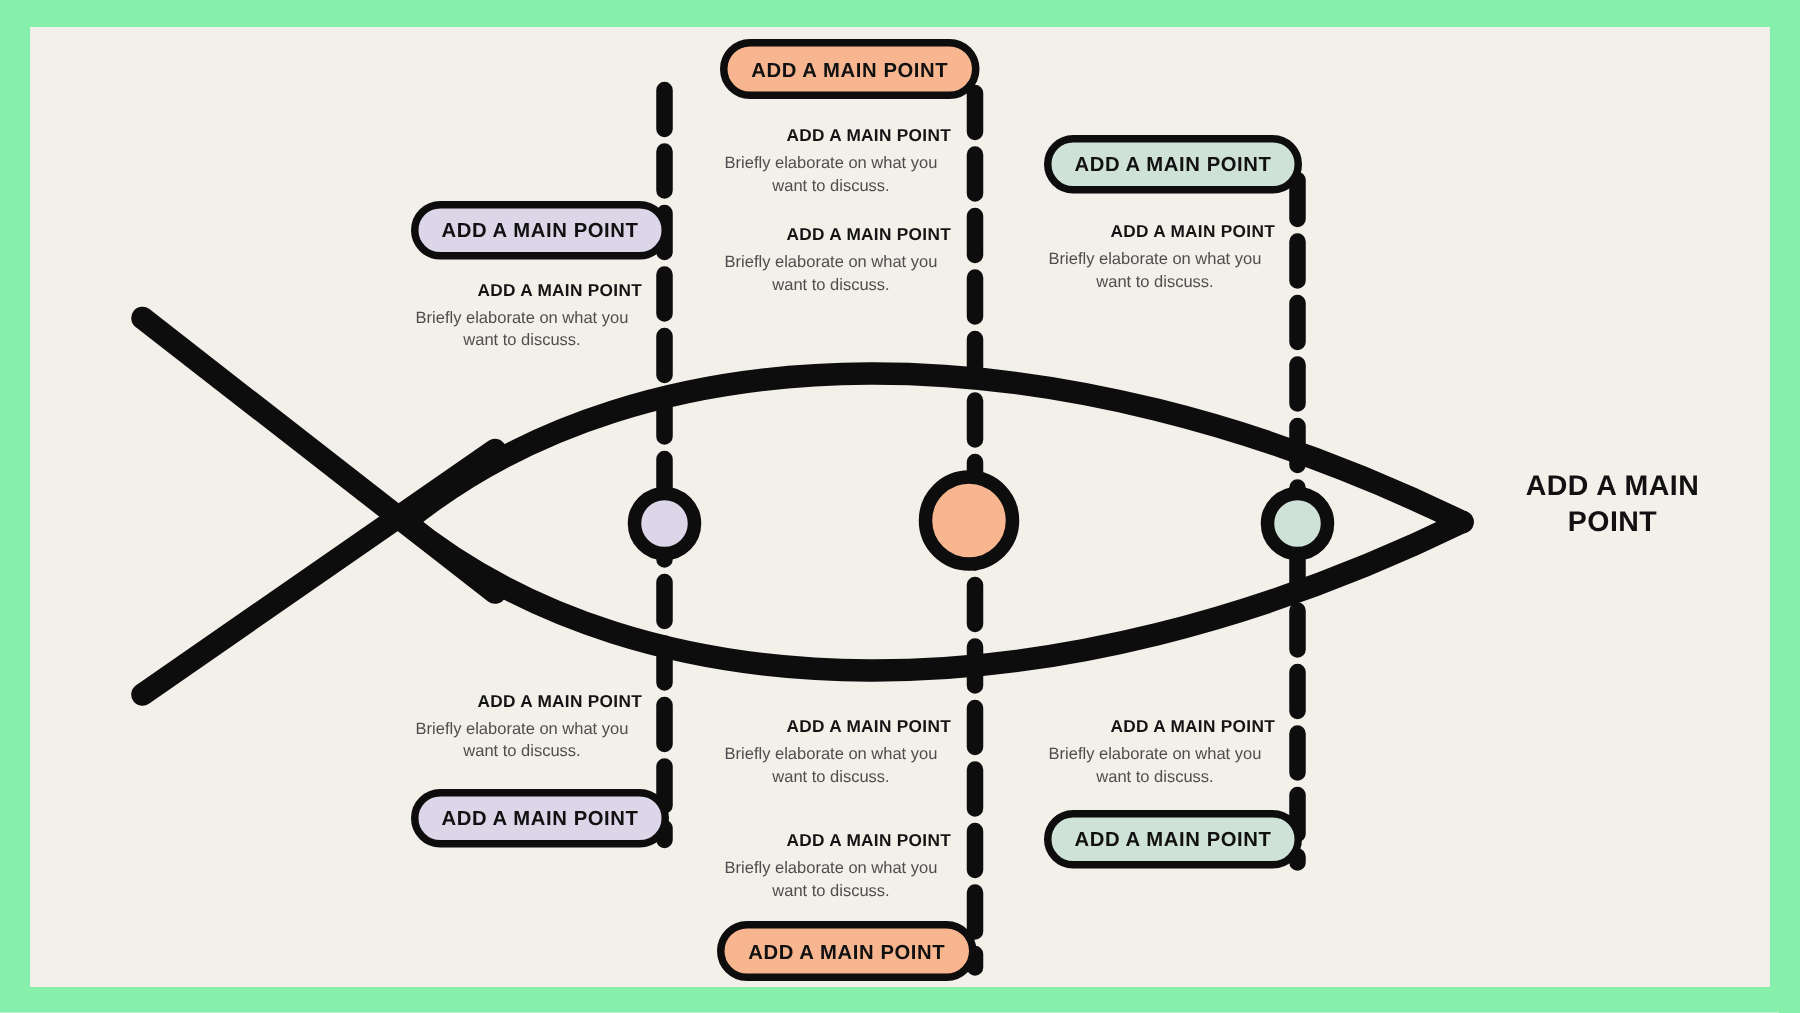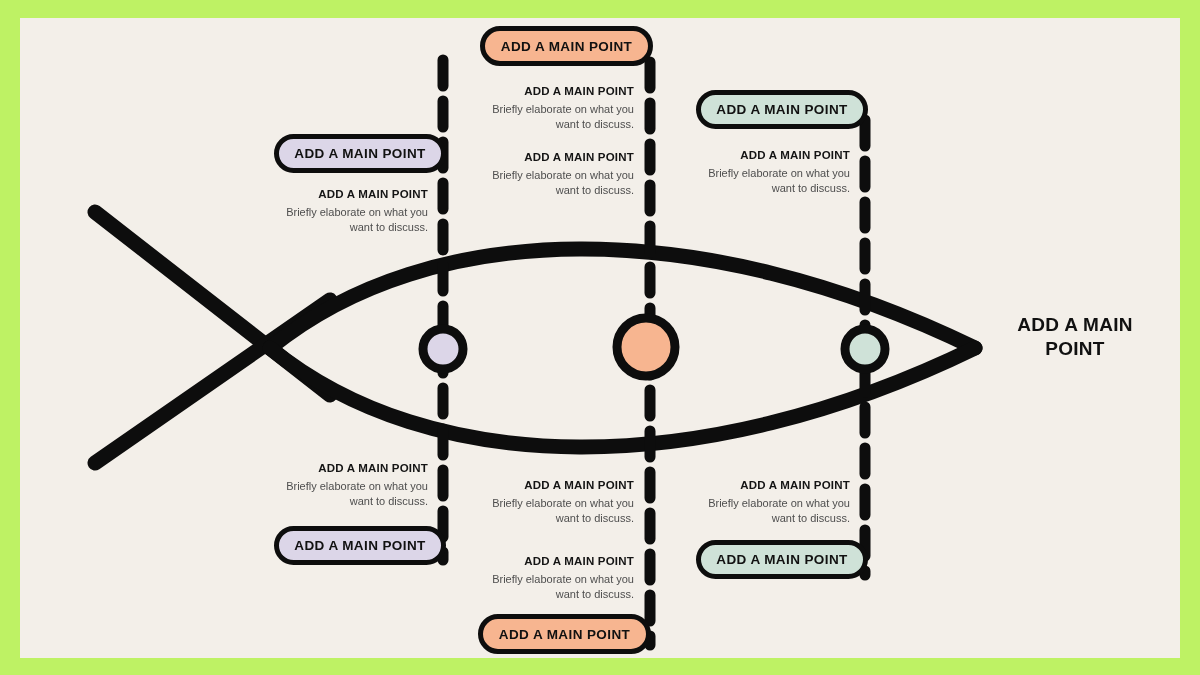--- a/index.html
+++ b/index.html
@@ -11,21 +11,21 @@
   body {
     width: 1200px;
     height: 675px;
     overflow: hidden;
     font-family: "Liberation Sans", sans-serif;
   }
   #canvas {
     position: relative;
     width: 1200px;
     height: 675px;
-    background: #bef264;
+    background: #86efac;
   }
   .inner-panel {
     position: absolute;
     left: 20px;
     top: 18px;
     width: 1160px;
     height: 640px;
     background: #f3efe9;
   }
   svg.skeleton {
@@ -67,20 +67,21 @@
     font-weight: bold;
     color: #141414;
     letter-spacing: 0.2px;
     margin-bottom: 4px;
     line-height: 1.15;
   }
   .tblock .t-body {
     font-size: 11px;
     color: #4e4e4e;
     line-height: 1.35;
+    text-align: center;
   }
 
   
   .head-label {
     position: absolute;
     left: 995px;
     top: 313px;
     width: 160px;
     text-align: center;
     font-size: 19px;

